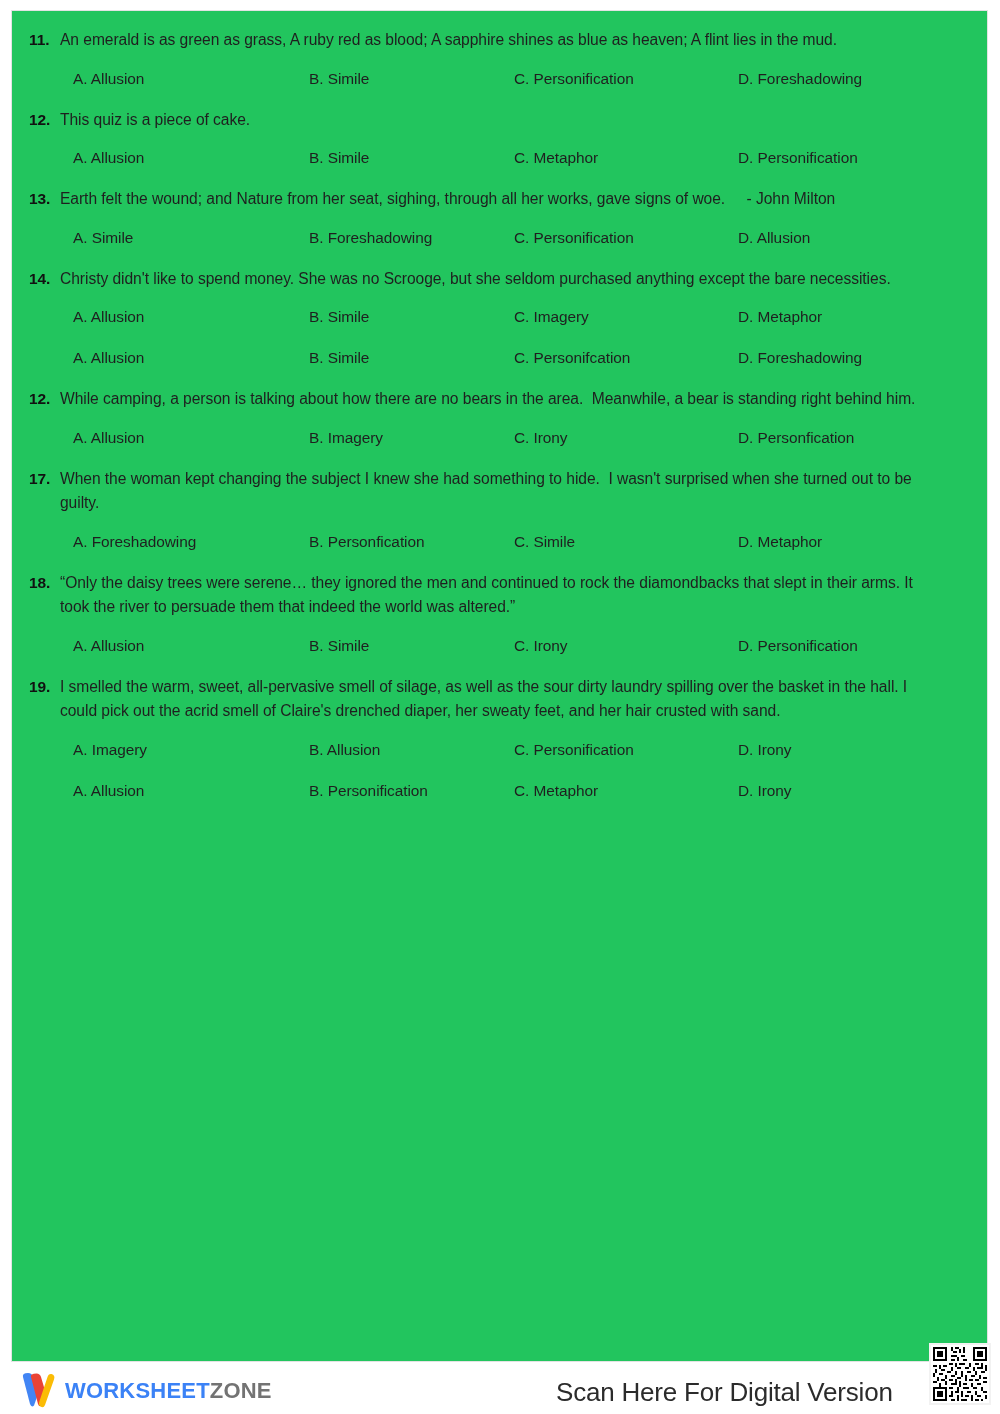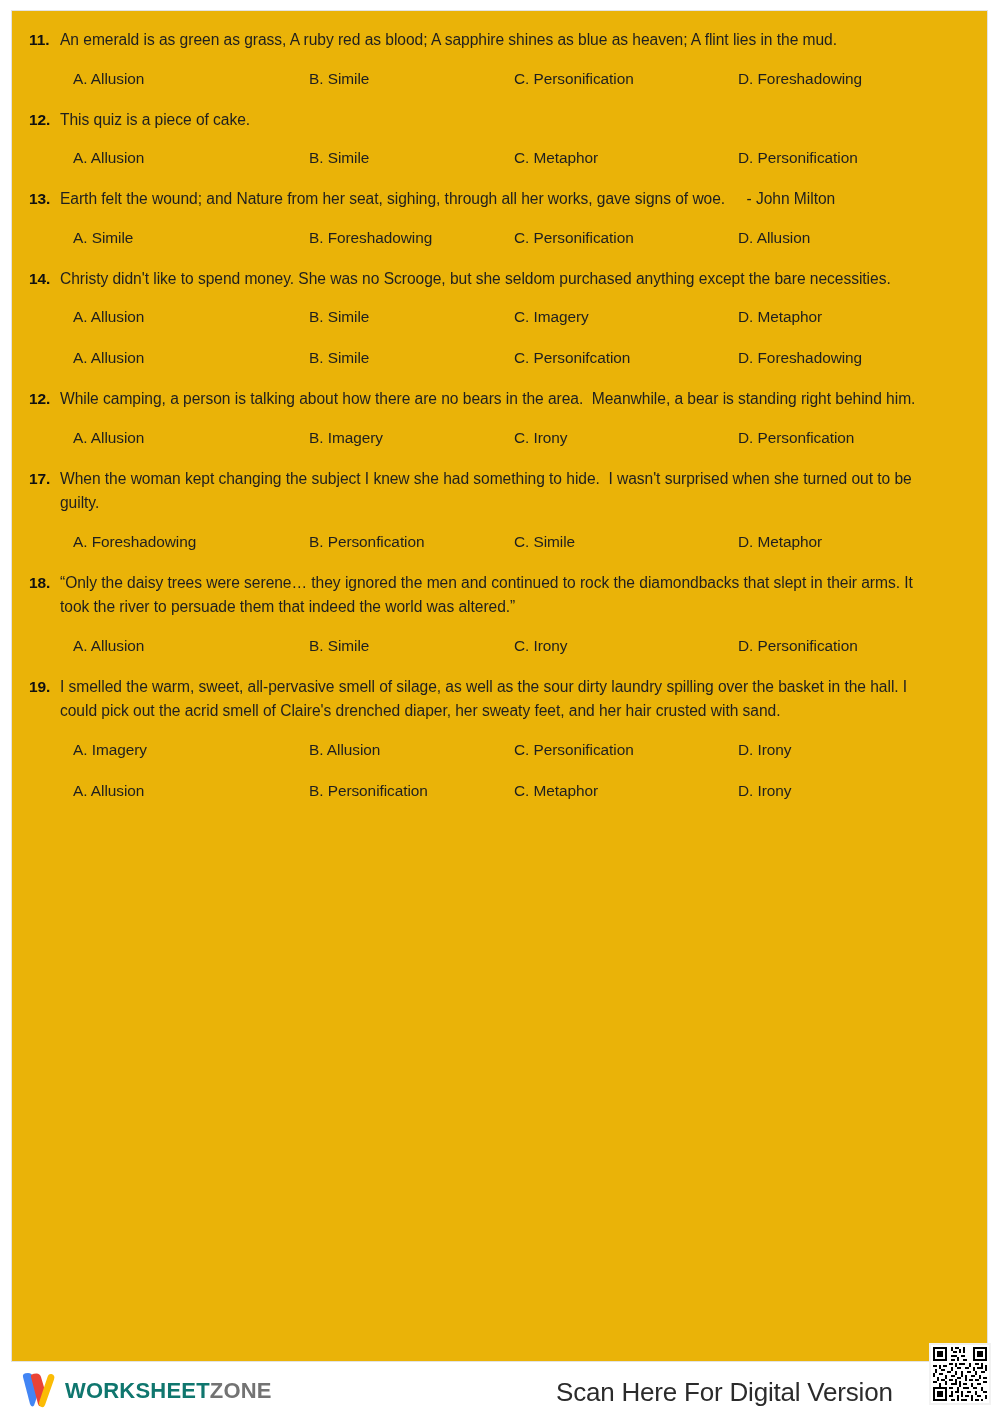--- a/index.html
+++ b/index.html
@@ -18,21 +18,21 @@
 
   
   .sheet {
     position: absolute;
     left: 11px;
     top: 10px;
     width: 977px;
     height: 1352px;
     box-sizing: border-box;
     border: 1px solid #e3e3e3;
-    background: #eab308;
+    background: #22c55e;
   }
 
   .questions {
     position: absolute;
     left: 0;
     top: 0;
     right: 0;
     padding: 17px 14px 0 15px;
   }
 
@@ -110,21 +110,21 @@
     margin-right: 9px;
     flex: 0 0 auto;
   }
   .logo-text {
     font-size: 22px;
     font-weight: bold;
     letter-spacing: 0.2px;
     line-height: 1;
     white-space: nowrap;
   }
-  .logo-text .w { color: #0f766e; }
+  .logo-text .w { color: #3b82f6; }
   .logo-text .z { color: #737373; }
 
   .scan-text {
     position: absolute;
     left: 556px;
     top: 12px;
     font-size: 26px;
     color: #2b2b2b;
     line-height: 32px;
     letter-spacing: -0.2px;

